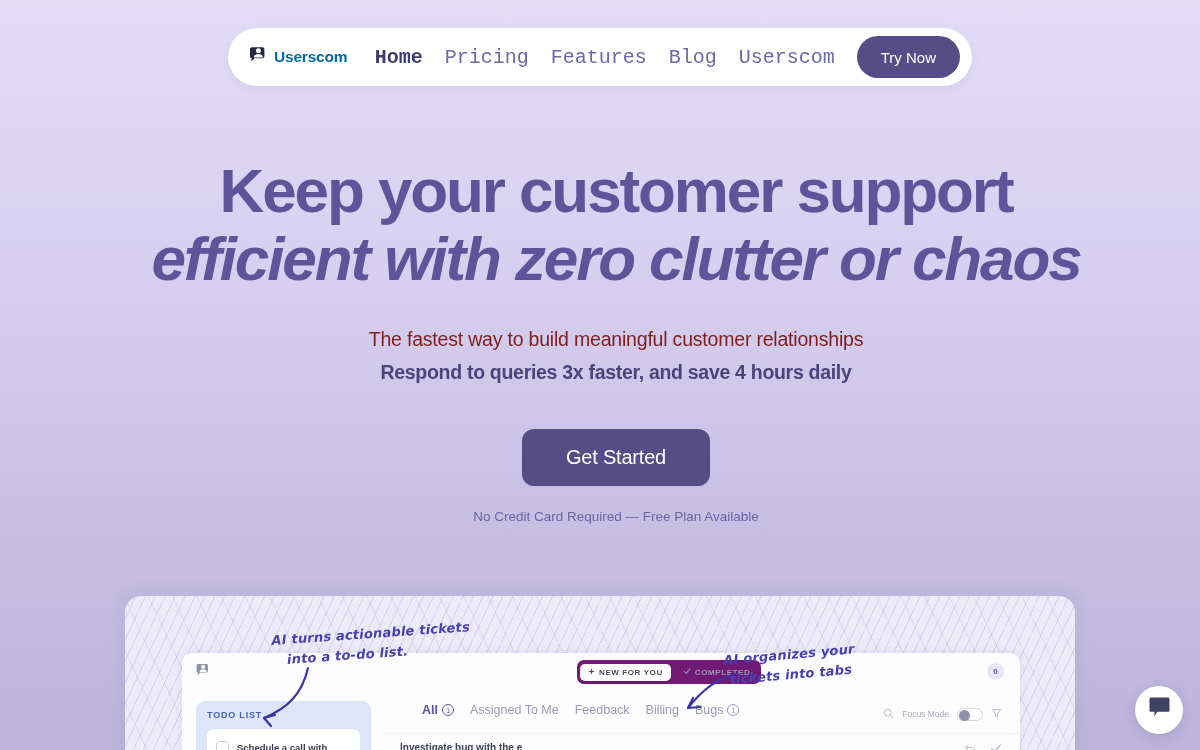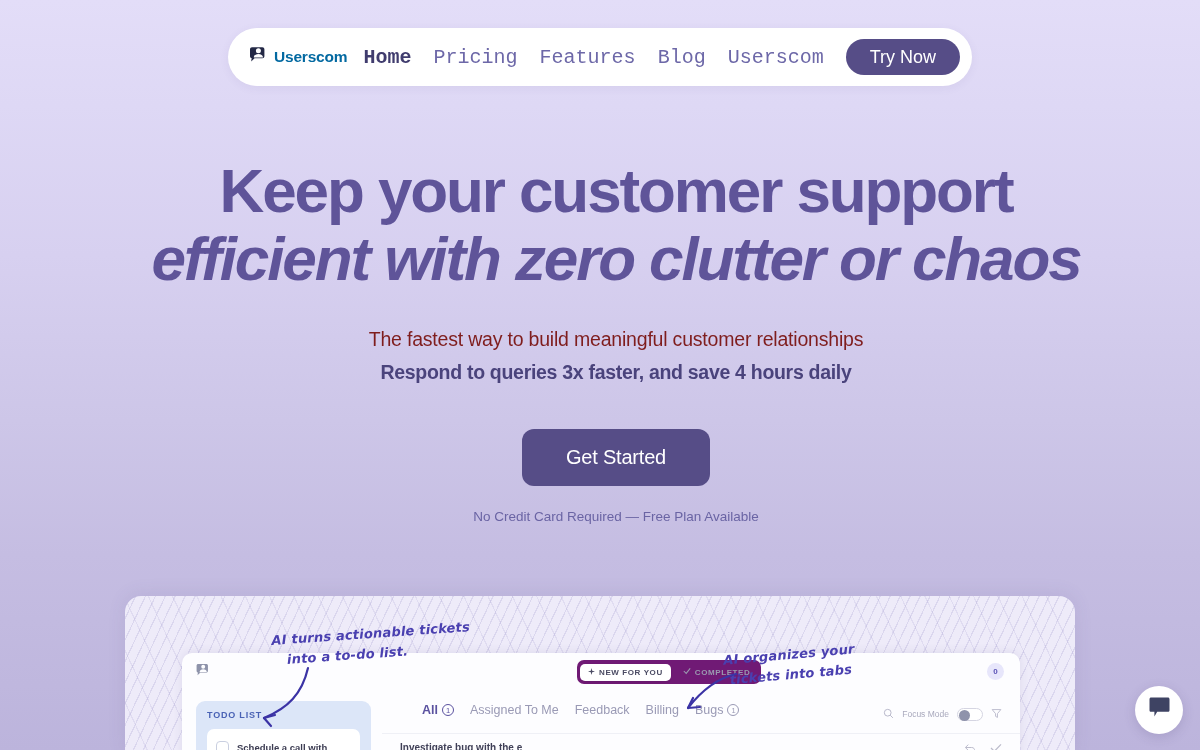--- a/index.html
+++ b/index.html
@@ -68,23 +68,23 @@
     color: #403c6e;
     font-weight: 600;
   }
 
   .try-now {
     margin-left: 22px;
     background: #564d87;
     color: #ffffff;
     border: none;
     border-radius: 30px;
-    height: 36px;
+    height: 42px;
     padding: 0 24px;
-    font-size: 18px;
+    font-size: 15px;
     font-family: "Liberation Sans", sans-serif;
     cursor: pointer;
   }
 
   
   .hero {
     position: absolute;
     top: 160px;
     left: 16px;
     width: 1200px;

